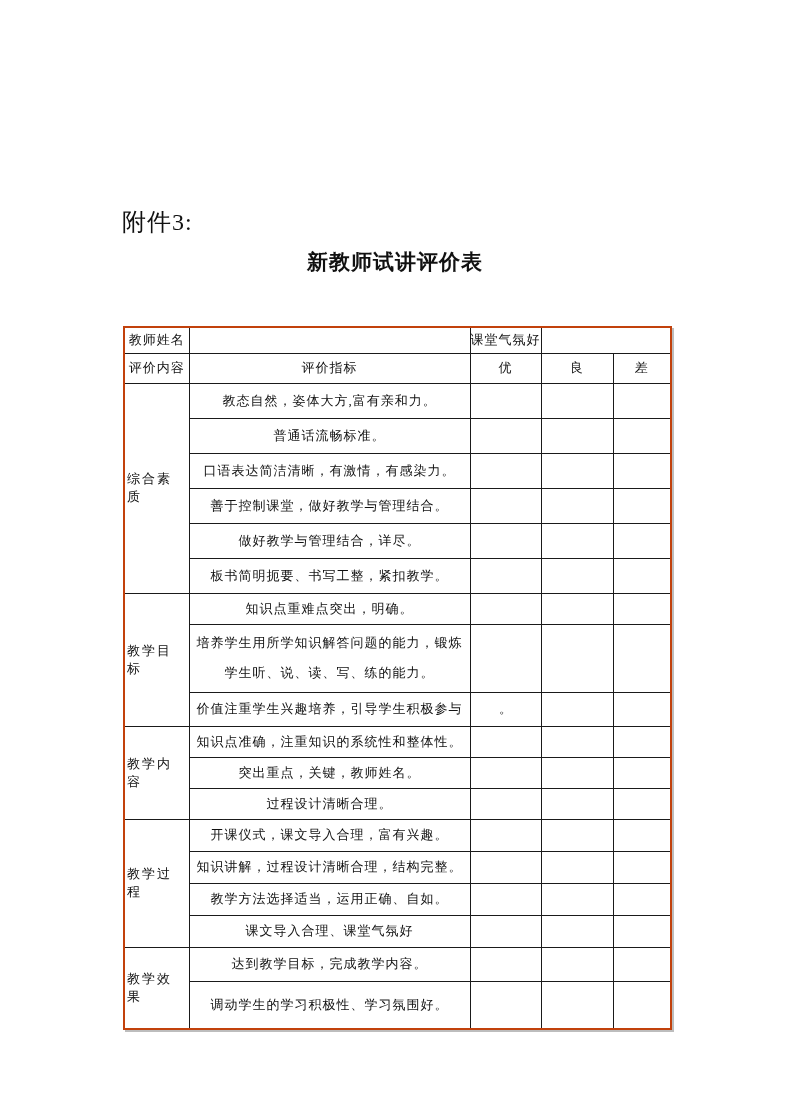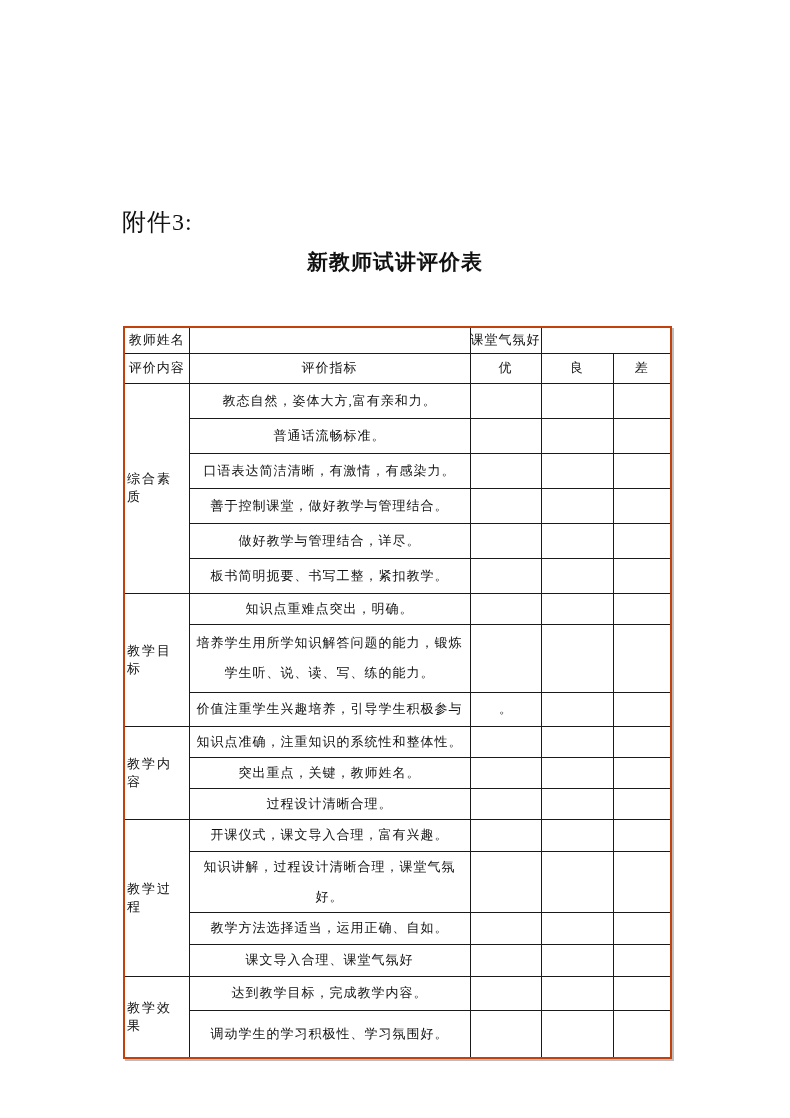--- a/index.html
+++ b/index.html
@@ -176,21 +176,21 @@
           <td class="score"></td>
         </tr>
         <tr style="height: 32px;">
           <td rowspan="4" class="cat">教学过程</td>
           <td class="ind">开课仪式，课文导入合理，富有兴趣。</td>
           <td class="score"></td>
           <td class="score"></td>
           <td class="score"></td>
         </tr>
         <tr style="height: 32px;">
-          <td class="ind">知识讲解，过程设计清晰合理，课堂气氛好。</td>
+          <td class="ind">知识讲解，过程设计清晰合理，结构完整。</td>
           <td class="score"></td>
           <td class="score"></td>
           <td class="score"></td>
         </tr>
         <tr style="height: 32px;">
           <td class="ind">教学方法选择适当，运用正确、自如。</td>
           <td class="score"></td>
           <td class="score"></td>
           <td class="score"></td>
         </tr>

